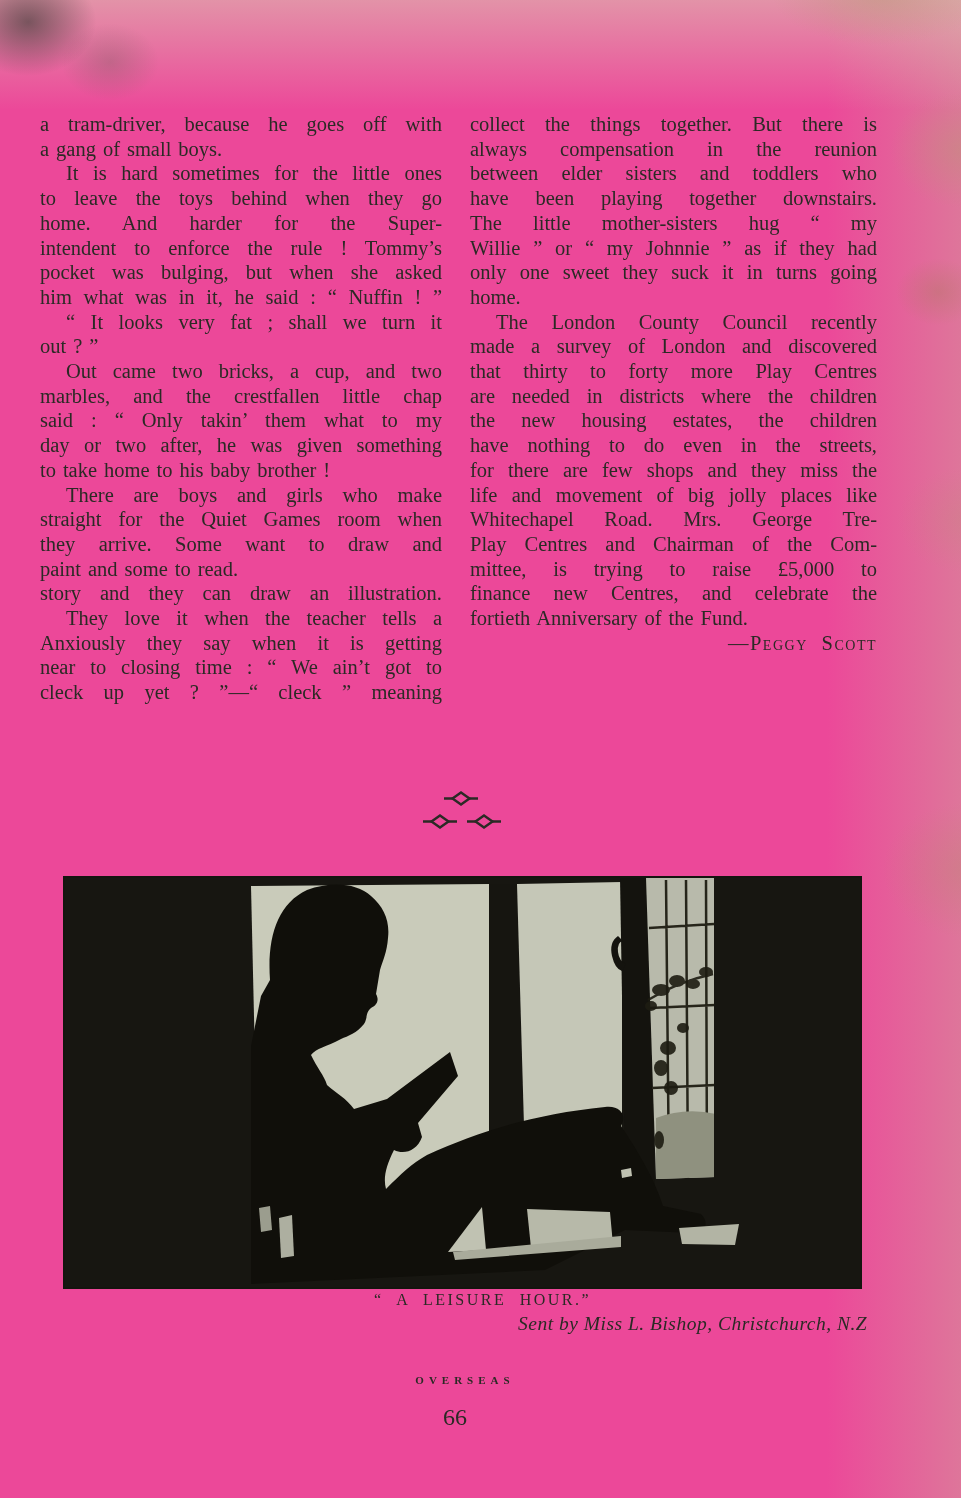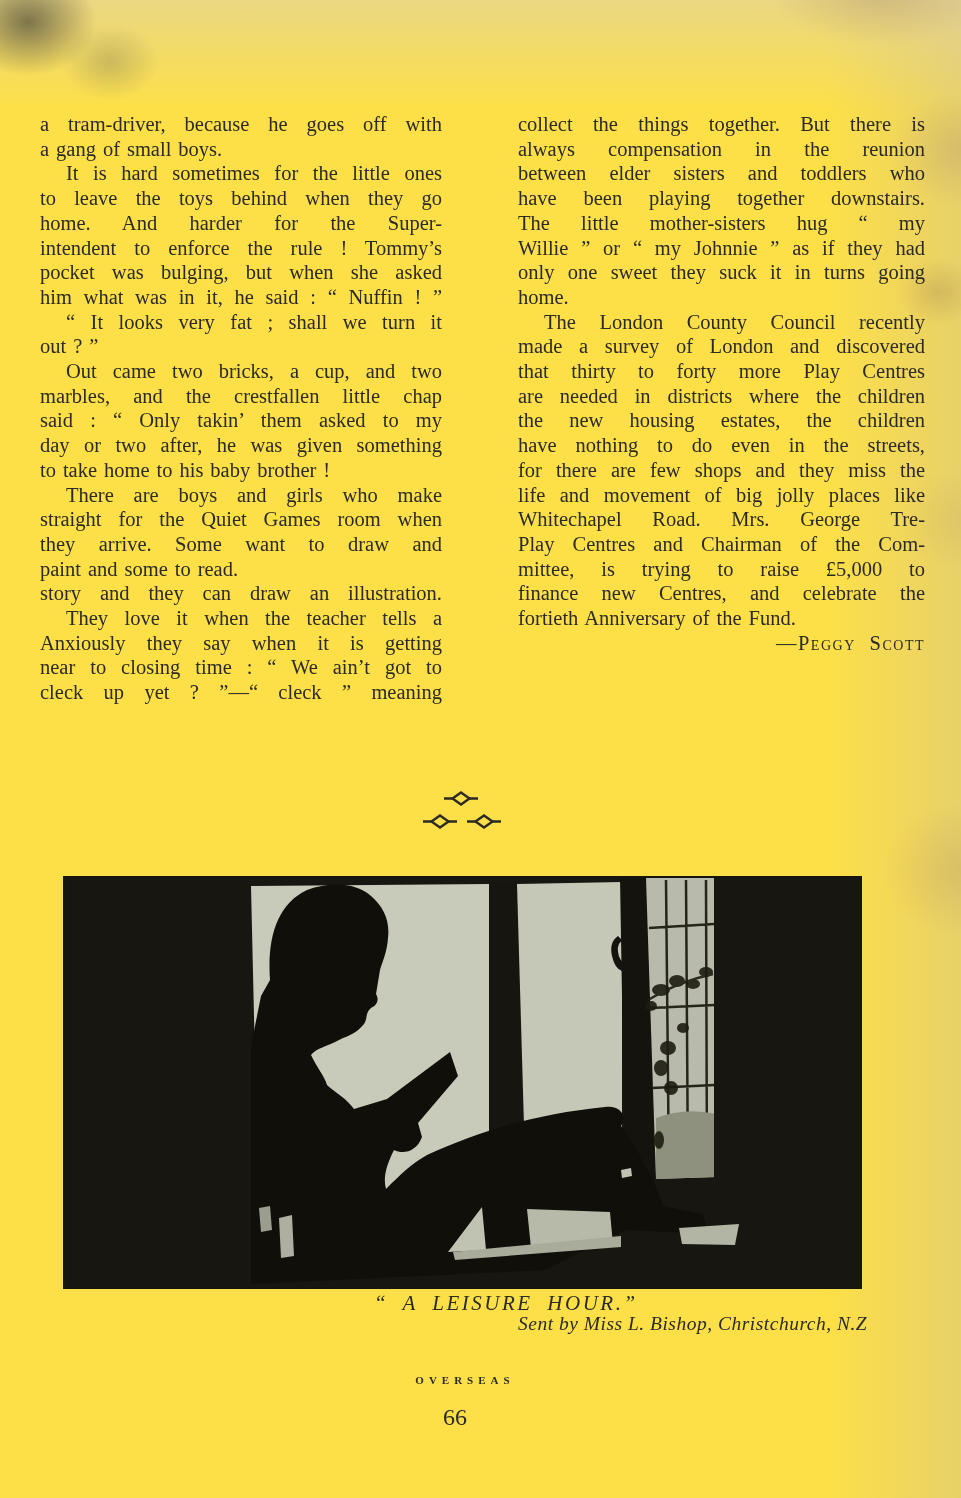--- a/index.html
+++ b/index.html
@@ -1,19 +1,19 @@
 <!DOCTYPE html>
 <html><head>
 <meta charset="utf-8">
 <style>
   html,body{margin:0;padding:0;}
   .page{
     position:relative;
     width:961px;height:1498px;
-    background:#fde047;
+    background:#ec4899;
     overflow:hidden;
     font-family:"Liberation Serif","DejaVu Serif",serif;
     color:#2b2a25;
   }
   
   .stains{
     position:absolute;inset:0;pointer-events:none;
     background:
       radial-gradient(95px 75px at 28px 22px, rgba(55,55,50,.62), rgba(55,55,50,0) 72%),
       radial-gradient(70px 55px at 110px 62px, rgba(95,92,80,.28), rgba(95,92,80,0) 70%),
@@ -25,41 +25,41 @@
       linear-gradient(180deg, rgba(219,208,180,.55) 0px, rgba(219,208,180,0) 110px),
       linear-gradient(90deg, rgba(205,192,162,0) 86%, rgba(201,186,156,.40) 100%);
   }
   .col{
     position:absolute;top:112px;
     font-size:20.5px;line-height:24.7px;
     word-spacing:0.09em;
     text-align:justify;
   }
   .col-left{left:40px;width:402px;}
-  .col-right{left:470px;width:407px;margin-left:48px;}
+  .col-right{left:470px;width:407px;}
   .line{text-align:justify;text-align-last:justify;white-space:normal;}
   .line.end{text-align-last:left;}
   .line.jin{text-indent:26px;}
   .line.byline{
     text-align-last:right;
     font-variant:small-caps;
     letter-spacing:1.5px;
     word-spacing:0.35em;
   }
   .ornament{position:absolute;width:34px;height:15px;}
   .ornament svg{display:block;width:100%;height:100%;}
   .photo-frame{
     position:absolute;left:65px;top:878px;width:795px;height:409px;
     background:#15140f;
     box-shadow:0 0 0 2px #15140f;
   }
   .photo-frame svg{display:block;}
   .caption-title{
     position:absolute;left:374px;top:1291px;
-    font-style:italic;font-size:21px;letter-spacing:2.5px;word-spacing:7px;
+    font-size:16px;letter-spacing:2.5px;word-spacing:7px;
   }
   .caption-credit{
     position:absolute;left:518px;top:1313px;
     font-style:italic;font-size:19.5px;letter-spacing:0.5px;
   }
   .footer-label{
     position:absolute;left:0;top:1374px;width:930px;
     text-align:center;font-size:11px;font-weight:600;letter-spacing:5px;
   }
   .page-number{
@@ -79,21 +79,21 @@
       <div class="line jin">It is hard sometimes for the little ones</div>
       <div class="line j">to leave the toys behind when they go</div>
       <div class="line j">home. And harder for the Super-</div>
       <div class="line j">intendent to enforce the rule ! Tommy’s</div>
       <div class="line j">pocket was bulging, but when she asked</div>
       <div class="line j">him what was in it, he said : “ Nuffin ! ”</div>
       <div class="line jin">“ It looks very fat ; shall we turn it</div>
       <div class="line end">out ? ”</div>
       <div class="line jin">Out came two bricks, a cup, and two</div>
       <div class="line j">marbles, and the crestfallen little chap</div>
-      <div class="line j">said : “ Only takin’ them asked to my</div>
+      <div class="line j">said : “ Only takin’ them what to my</div>
       <div class="line j">day or two after, he was given something</div>
       <div class="line end">to take home to his baby brother !</div>
       <div class="line jin">There are boys and girls who make</div>
       <div class="line j">straight for the Quiet Games room when</div>
       <div class="line j">they arrive. Some want to draw and</div>
       <div class="line end">paint and some to read.</div>
       <div class="line j">story and they can draw an illustration.</div>
       <div class="line jin">They love it when the teacher tells a</div>
       <div class="line j">Anxiously they say when it is getting</div>
       <div class="line j">near to closing time : “ We ain’t got to</div>

